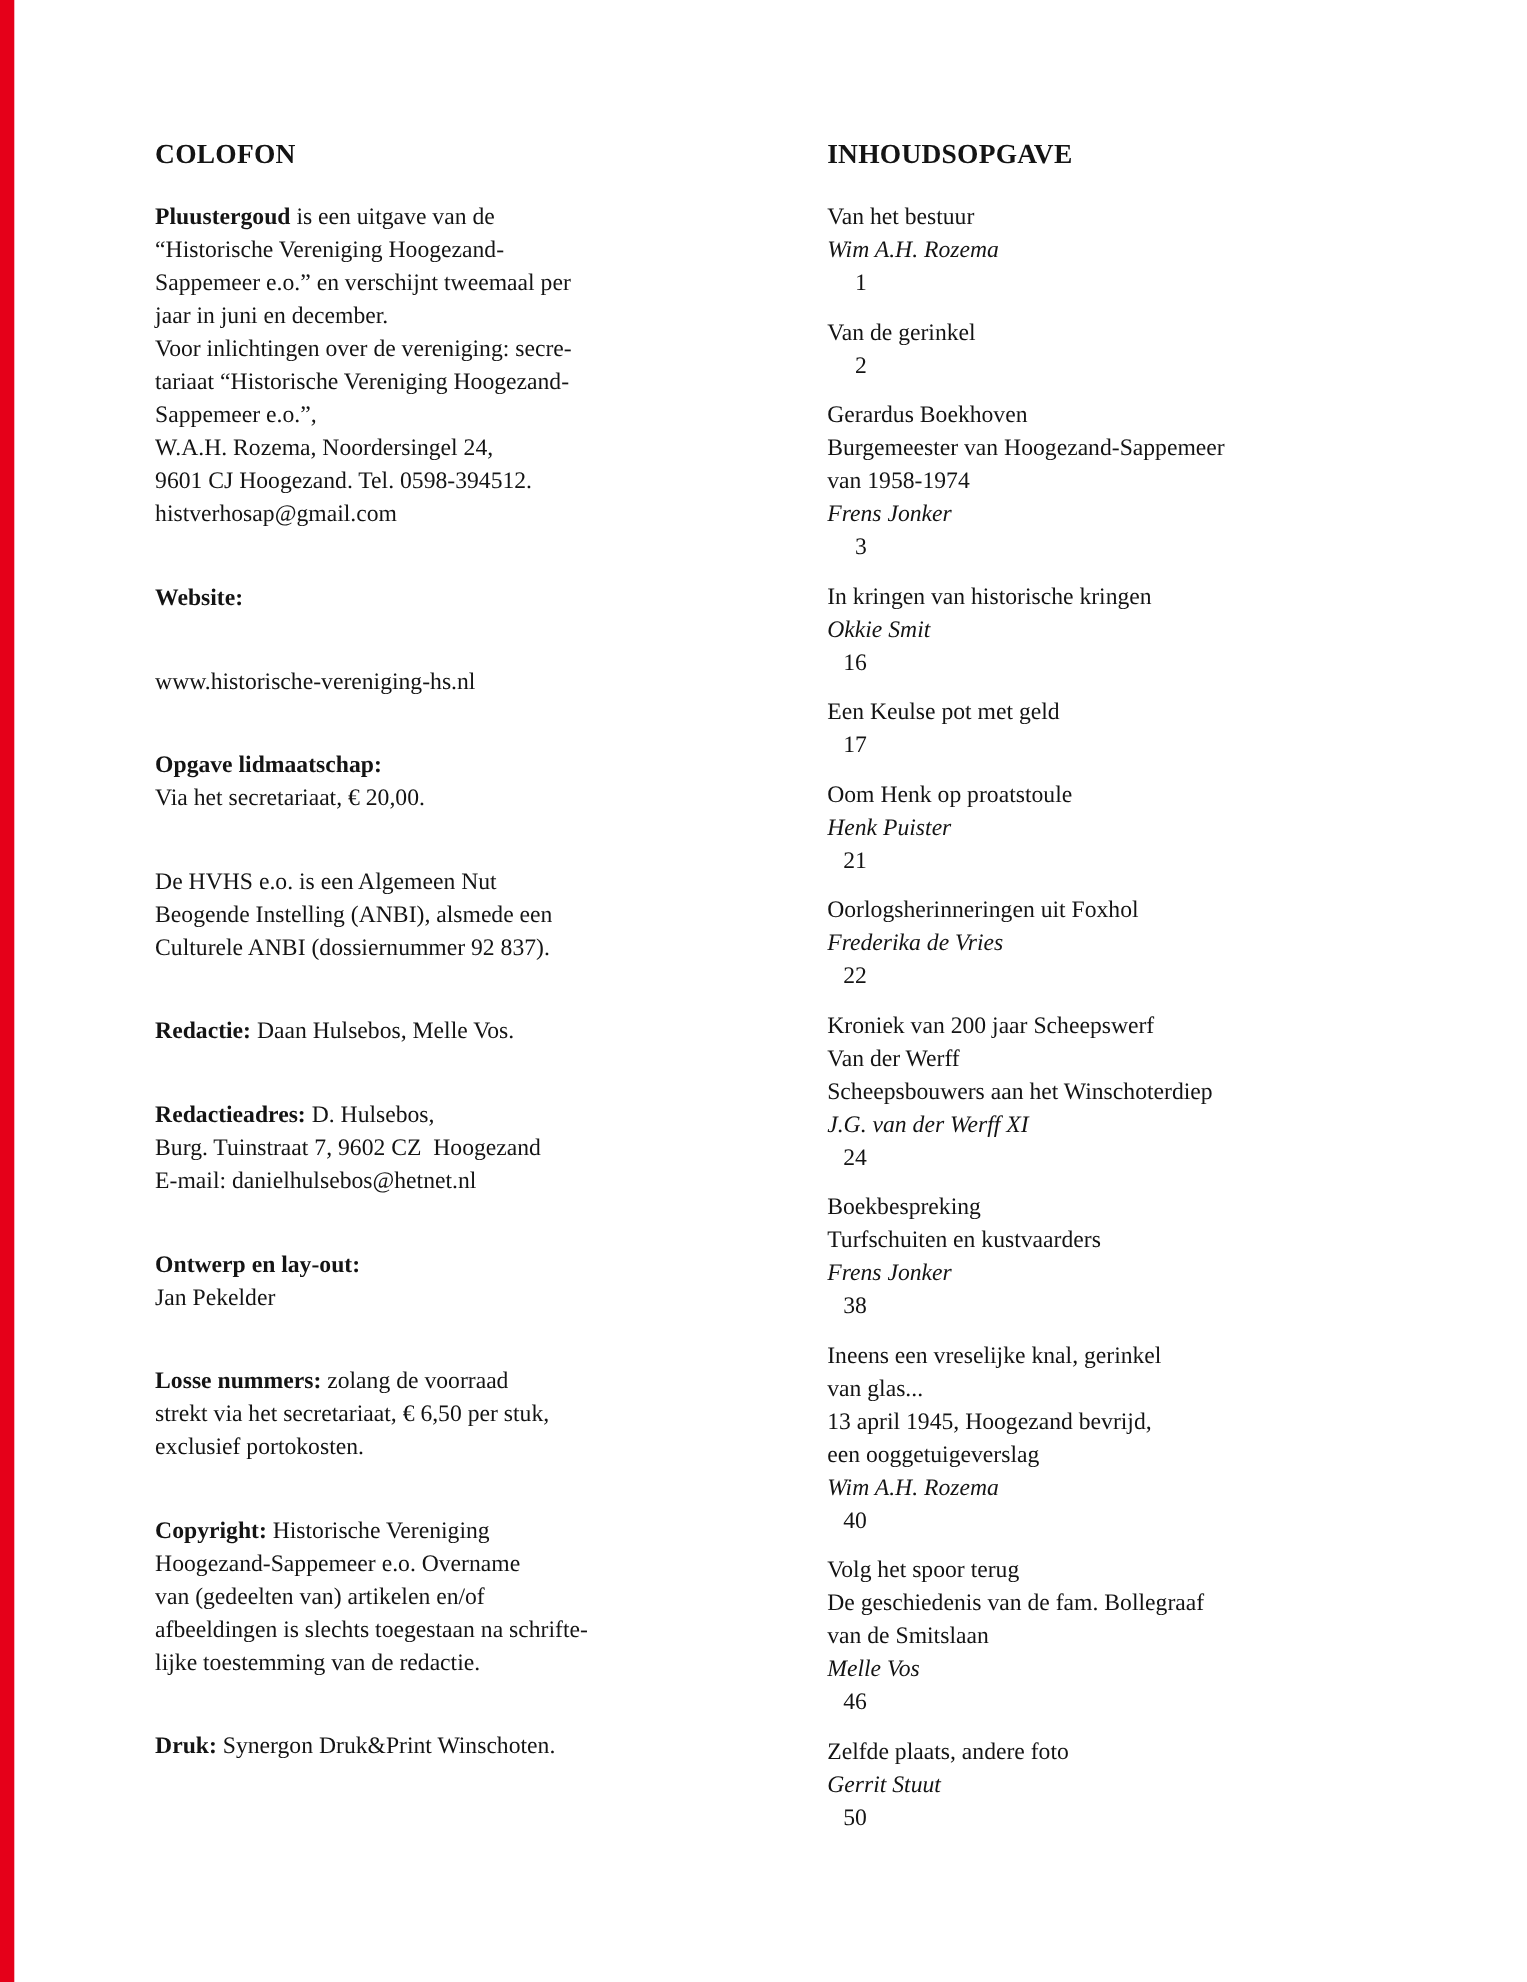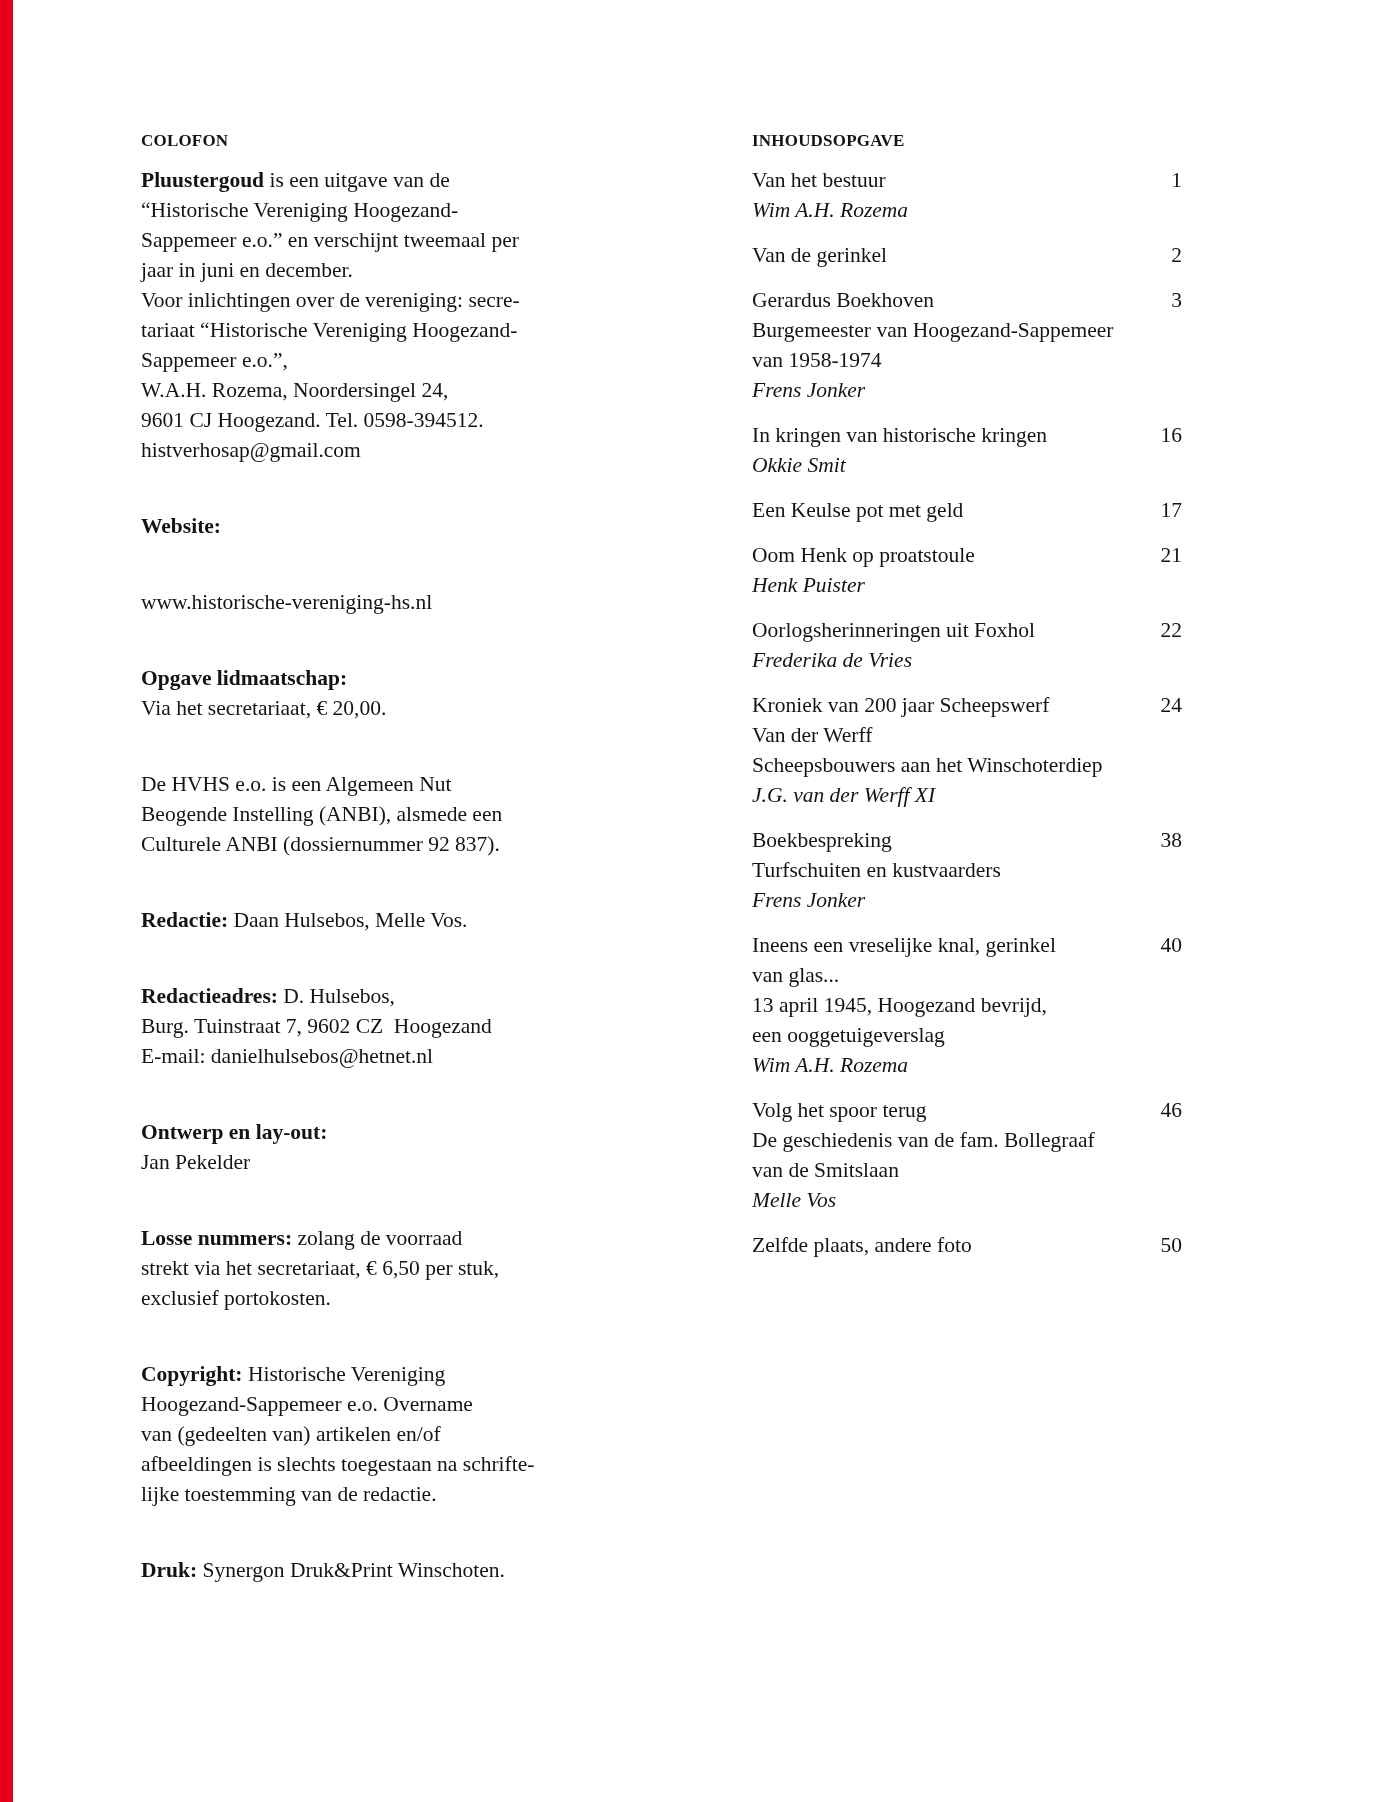--- a/index.html
+++ b/index.html
@@ -18,38 +18,39 @@
   }
   .col {
     position: absolute;
     top: 126px;
     font-size: 21.5px;
     line-height: 30px;
   }
   .col-left  { left: 141px; width: 470px; }
   .col-right { left: 752px; width: 430px; }
   h1.section-heading {
-    font-size: 17px;
+    font-size: 25px;
     font-weight: bold;
     line-height: 30px;
-    margin-bottom: 9px;
+    margin-bottom: 26px;
     letter-spacing: 0.2px;
   }
   .para {
     white-space: pre;
     margin-bottom: 46px;
   }
   .para:last-child { margin-bottom: 0; }
   .b { font-weight: bold; }
   .i { font-style: italic; }
   .toc-entry {
     display: flex;
     align-items: flex-start;
     justify-content: space-between;
     margin-bottom: 15px;
+    flex-direction: column;
   }
   .toc-lines { flex: 1 1 auto; }
   .toc-line { white-space: nowrap; }
   .toc-page {
     flex: 0 0 auto;
     min-width: 36px;
     padding-left: 8px;
     text-align: right;
   }
 </style>
@@ -181,18 +182,19 @@
             <div class="toc-line">Volg het spoor terug</div>
             <div class="toc-line">De geschiedenis van de fam. Bollegraaf</div>
             <div class="toc-line">van de Smitslaan</div>
             <div class="toc-line i">Melle Vos</div>
           </div>
           <div class="toc-page">46</div>
         </div>
         <div class="toc-entry">
           <div class="toc-lines">
             <div class="toc-line">Zelfde plaats, andere foto</div>
+            <div class="toc-line i">Gerrit Stuut</div>
           </div>
           <div class="toc-page">50</div>
         </div>
       </div>
   </div>
 </div>
 
 </body></html>

